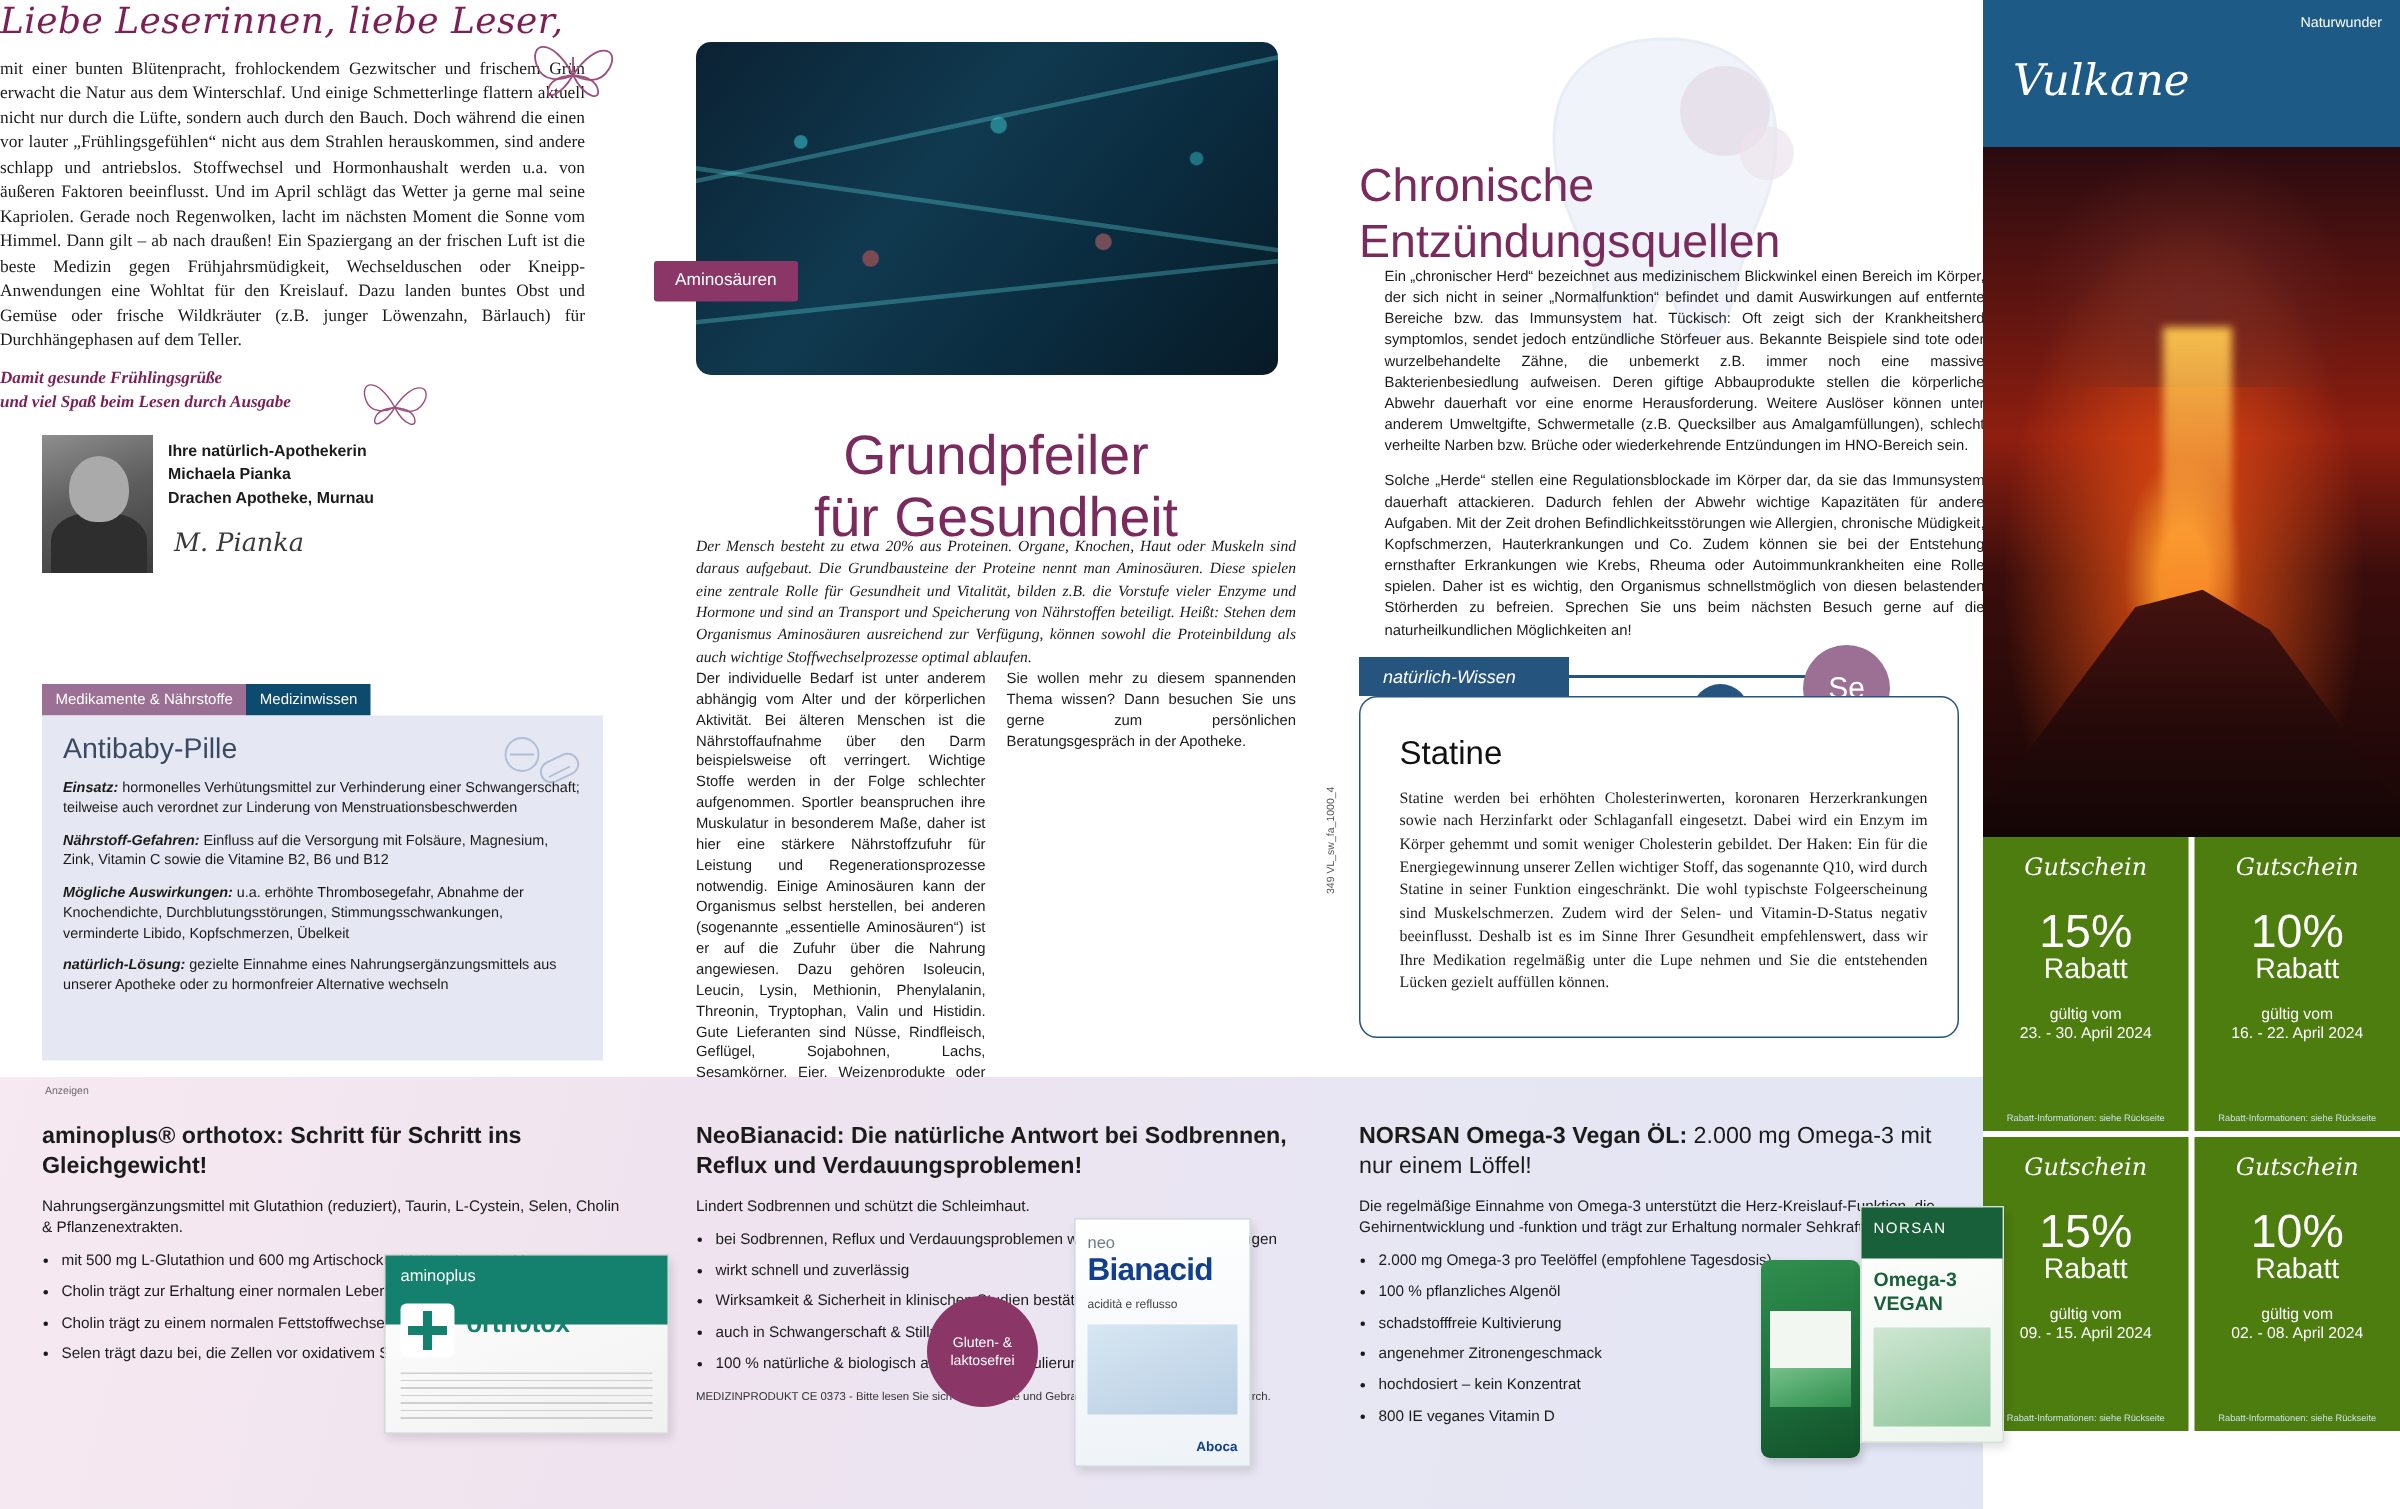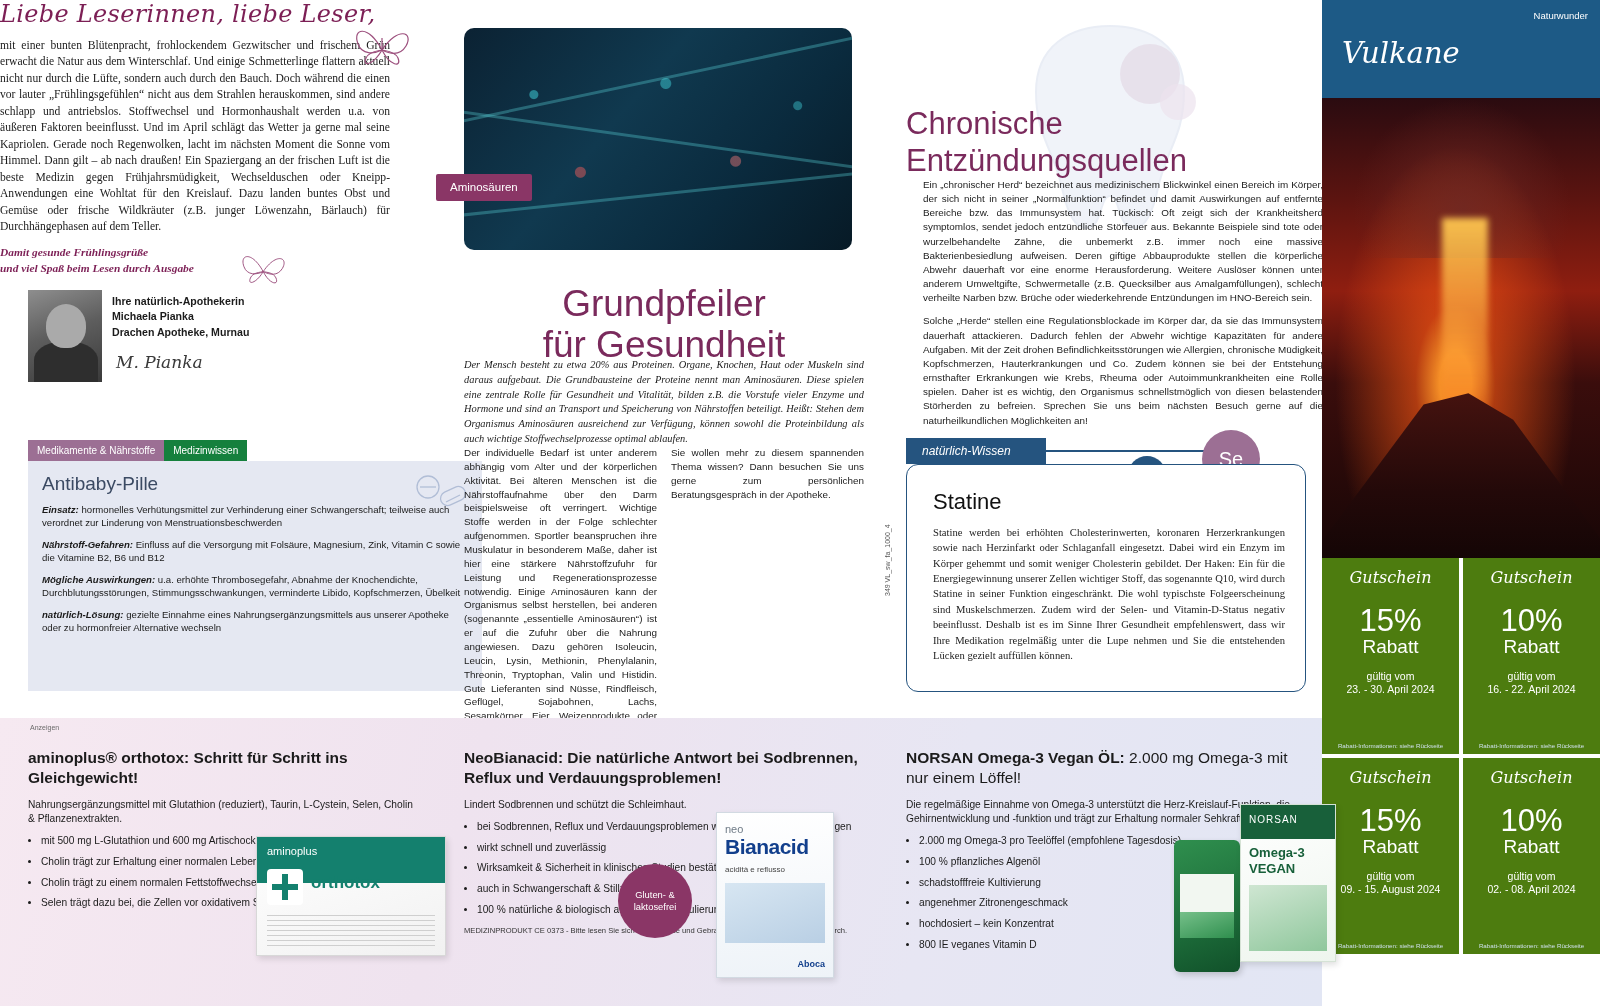--- a/index.html
+++ b/index.html
@@ -55,27 +55,27 @@
     border-radius:40% 40% 0 0; background:#2e2e2e;
   }
   #author-text { font-size:10.6px; line-height:1.45; padding-top:4px; }
   #author-text .l1 { font-weight:bold; }
   #author-sign {
     font-family:"DejaVu Serif", serif; font-style:italic; font-size:17px;
     color:#3a3a3a; margin-top:10px; margin-left:4px;
   }
 
   
-  #pill-box { position:absolute; left:28px; top:440px; width:454px; height:258px; }
+  #pill-box { position:absolute; left:28px; top:456px; width:374px; height:258px; }
   .tabrow { display:flex; gap:0; }
   .tab {
     font-size:10px; padding:5px 9px 5px 9px; color:#ffffff;
   }
   .tab.t1 { background:#9c6f94; }
-  .tab.t2 { background:#15803d;text-align:right; }
+  .tab.t2 { background:#0c4a6e;text-align:right; }
   #pill-body {
     background:#e5e8f2; padding:12px 14px 12px 14px; height:230px; position:relative;
   }
   #pill-title {
     font-size:19px; color:#3b4a63; margin:0 0 8px 0; font-weight:normal;
   }
   .pill-item { font-size:9.6px; line-height:1.4; margin-bottom:8px; color:#1b1b1b; }
   .pill-item b, .pill-item i { font-weight:bold; }
   .pill-item i { font-style:italic; }
   .pill-deco { position:absolute; right:12px; top:12px; opacity:.6; }
@@ -440,21 +440,21 @@
           <div class="cvalid">16. - 22. April 2024</div>
           <div class="cfoot">Rabatt-Informationen: siehe Rückseite</div>
         </div>
       </div>
       <div class="coupon-row">
         <div class="coupon">
           <div class="ctitle">Gutschein</div>
           <div class="cpct">15%</div>
           <div class="crab">Rabatt</div>
           <div class="cvalid">gültig vom</div>
-          <div class="cvalid">09. - 15. August 2024</div>
+          <div class="cvalid">09. - 15. April 2024</div>
           <div class="cfoot">Rabatt-Informationen: siehe Rückseite</div>
         </div>
         <div class="coupon">
           <div class="ctitle">Gutschein</div>
           <div class="cpct">10%</div>
           <div class="crab">Rabatt</div>
           <div class="cvalid">gültig vom</div>
           <div class="cvalid">02. - 08. April 2024</div>
           <div class="cfoot">Rabatt-Informationen: siehe Rückseite</div>
         </div>

